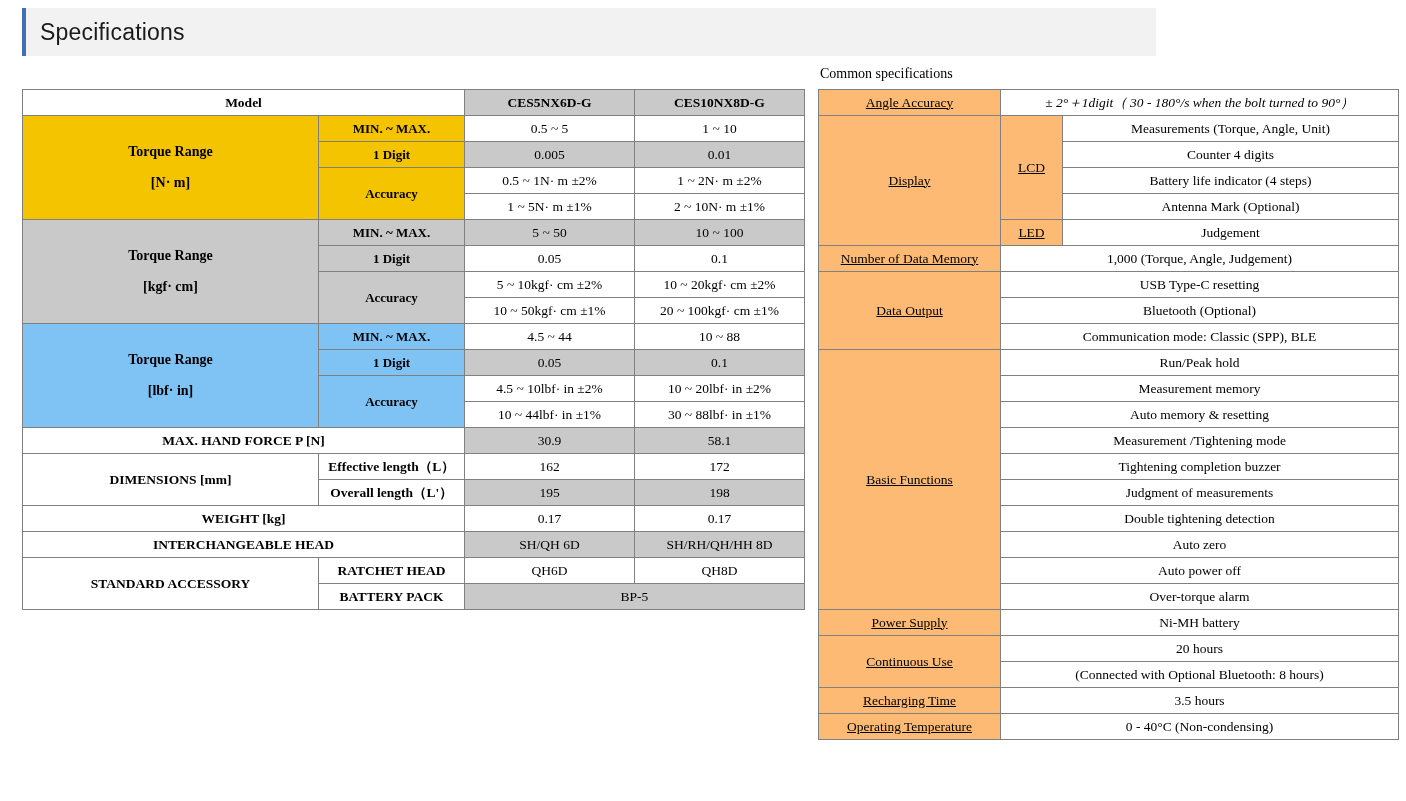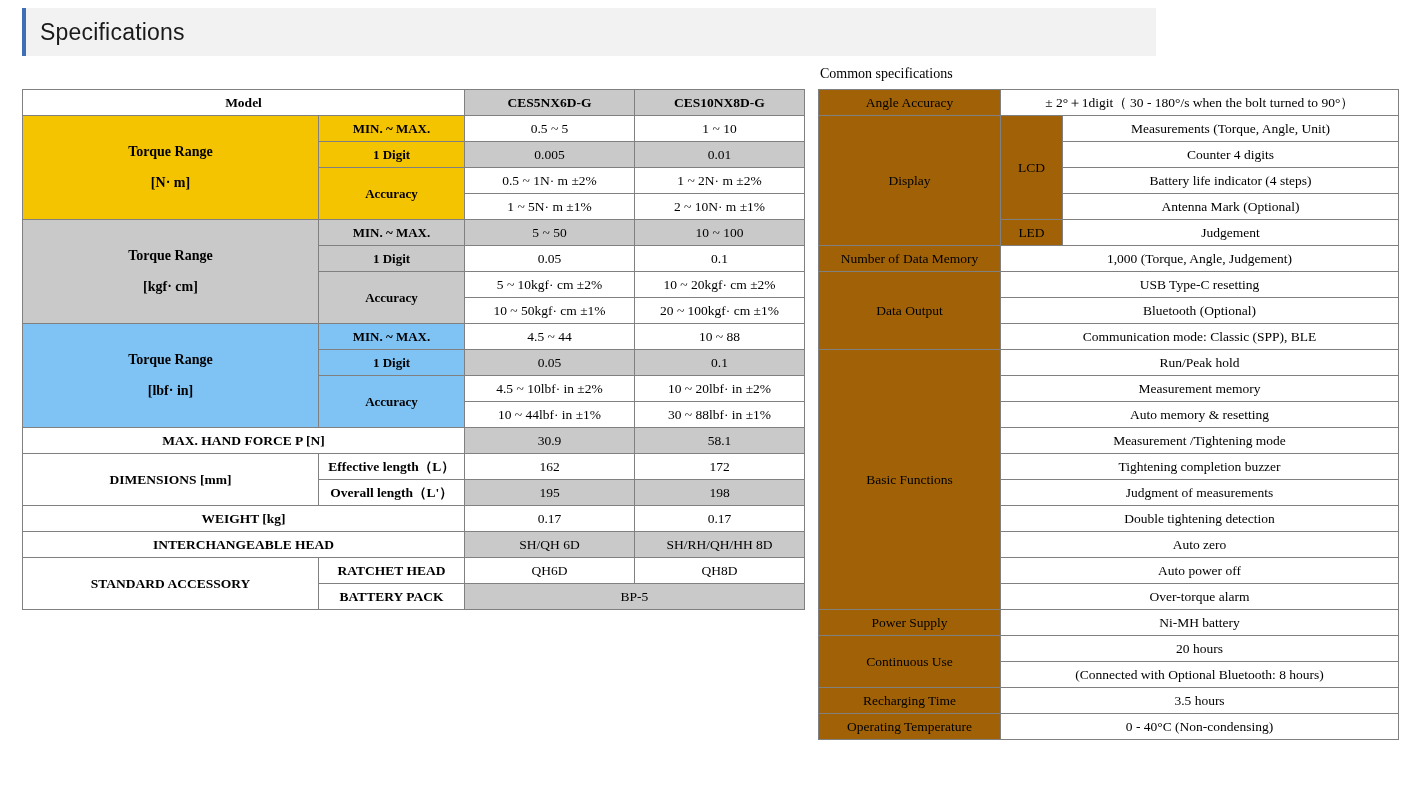--- a/index.html
+++ b/index.html
@@ -96,23 +96,24 @@
     position: absolute;
     left: 818px;
     top: 89px;
     width: 580px;
   }
   #right-table td {
     height: 26px;
     font-size: 13.5px;
   }
   #right-table td.lbl {
-    background: #a16207;
-  }
-  .smaller { font-size: 12.5px; }
+    background: #fdba74;
+    text-decoration: underline;
+  }
+  .smaller { font-size: 12.5px; font-style: italic; }
 </style>
 </head>
 <body>
 
 <div id="page">
 
   <div class="header-band">
     <div class="header-title">Specifications</div>
   </div>
 

